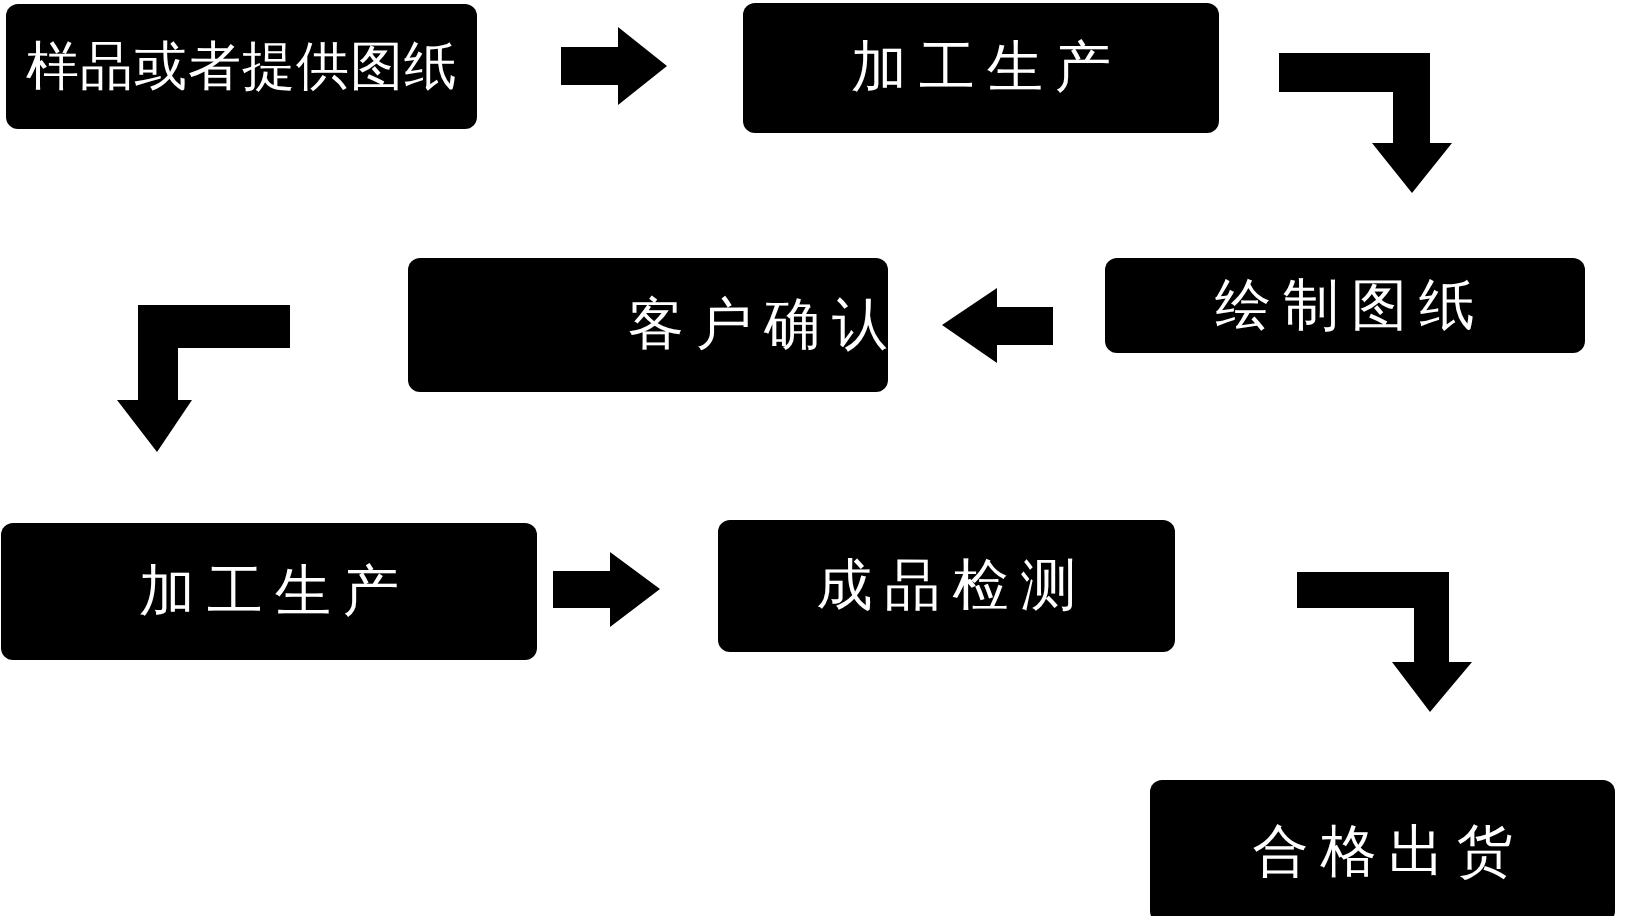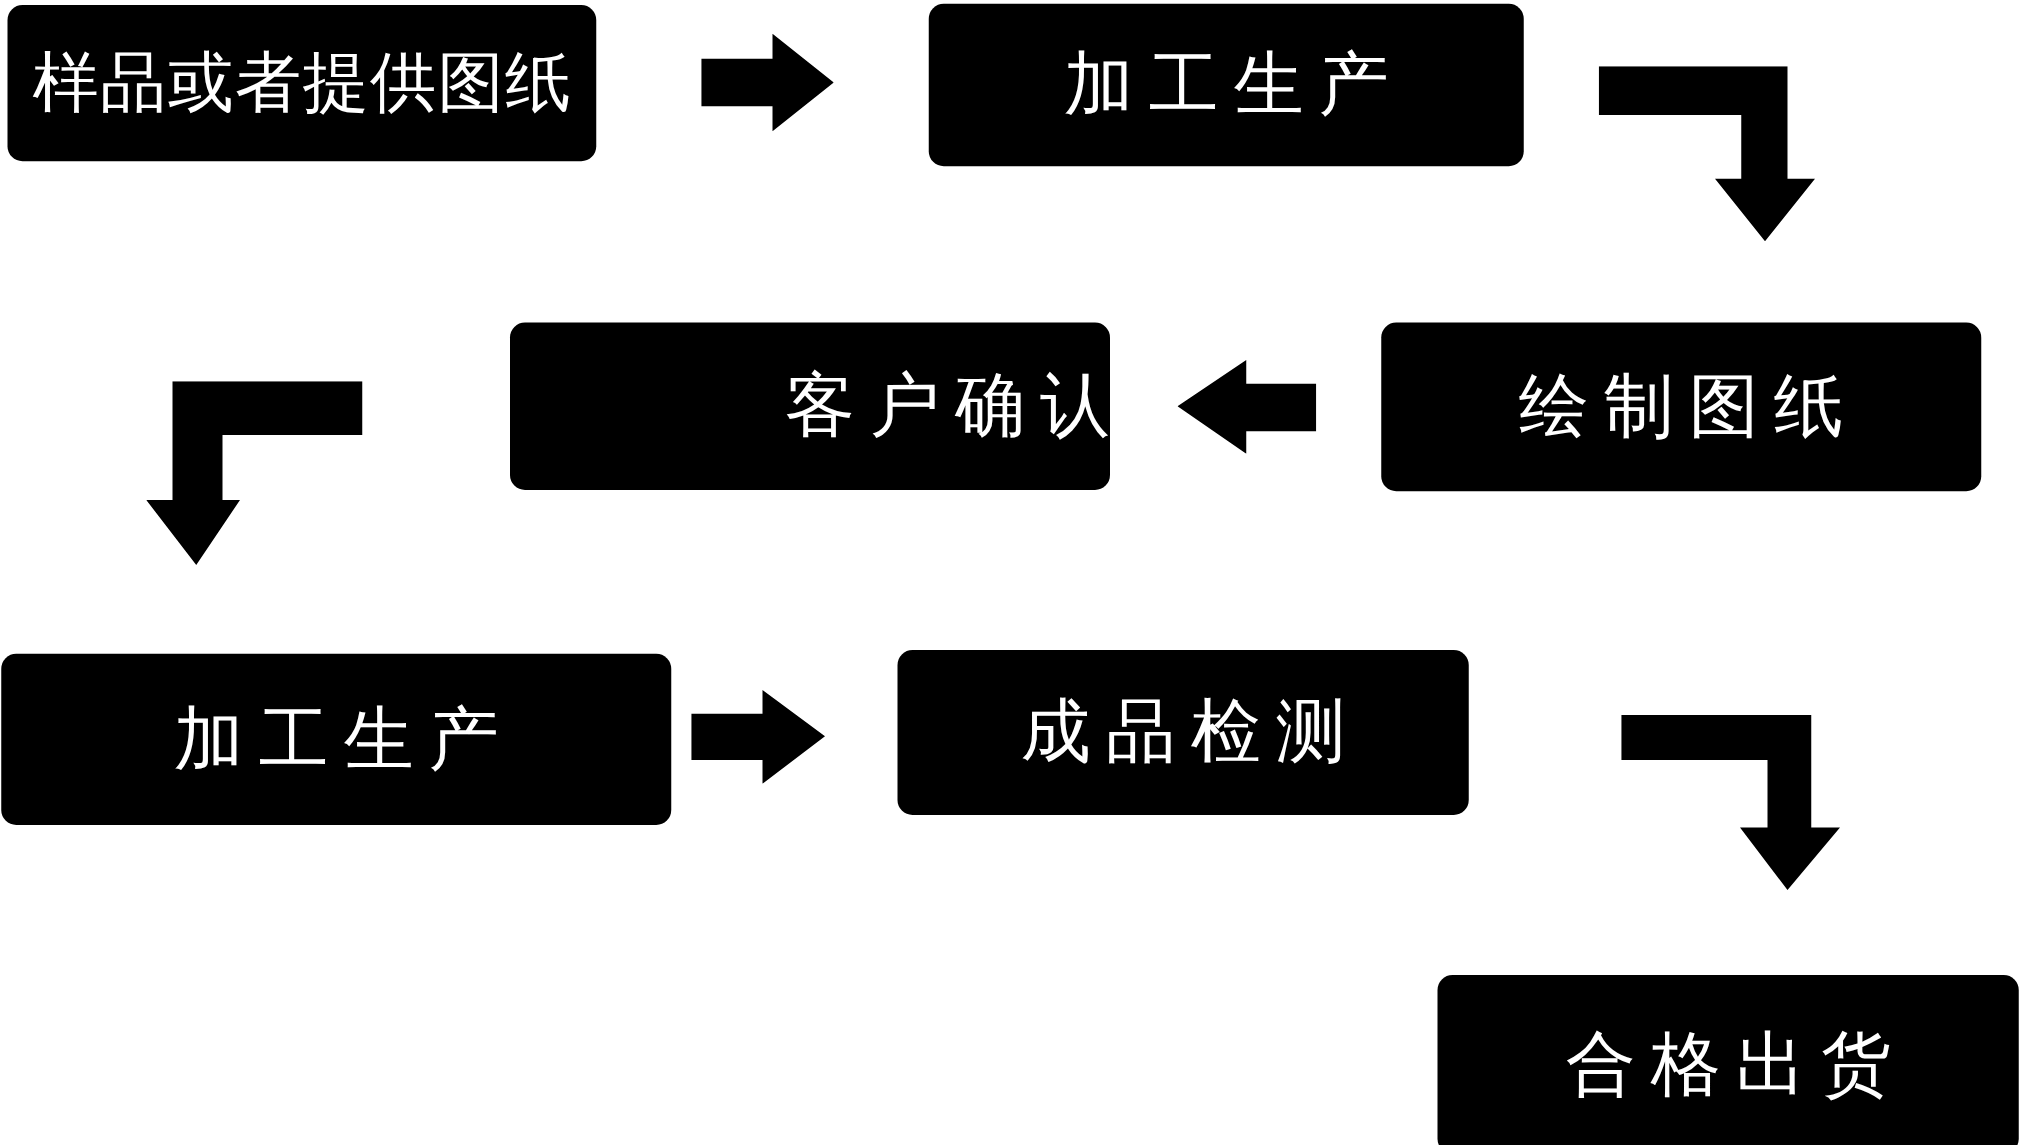--- a/index.html
+++ b/index.html
@@ -28,21 +28,21 @@
     white-space: nowrap;
   }
   .node .lbl {
     letter-spacing: 12px;
     margin-right: -12px; 
   }
   #n-sample { left: 6px;    top: 4px;   width: 471px; height: 125px; font-size: 53px; }
   #n-sample .lbl { letter-spacing: 1px; margin-right: -1px; }
   #n-payment    { left: 743px;  top: 3px;   width: 476px; height: 130px; }
   #n-confirm    { left: 408px;  top: 258px; width: 480px; height: 134px; justify-content: flex-end; }
-  #n-drawing    { left: 1105px; top: 258px; width: 480px; height: 135px; }
+  #n-drawing    { left: 1105px; top: 258px; width: 480px; height: 95px; }
   #n-production { left: 1px;    top: 523px; width: 536px; height: 137px; justify-content: center; }
   #n-inspection { left: 718px;  top: 520px; width: 457px; height: 132px; }
   #n-shipping   { left: 1150px; top: 780px; width: 465px; height: 143px; }
 
   .arrow { position: absolute; display: block; }
   #a-sample-payment     { left: 561px;  top: 27px;  }
   #a-payment-drawing    { left: 1279px; top: 53px;  }
   #a-drawing-confirm    { left: 942px;  top: 288px; }
   #a-confirm-production { left: 117px;  top: 305px; }
   #a-production-inspection { left: 553px; top: 552px; }

